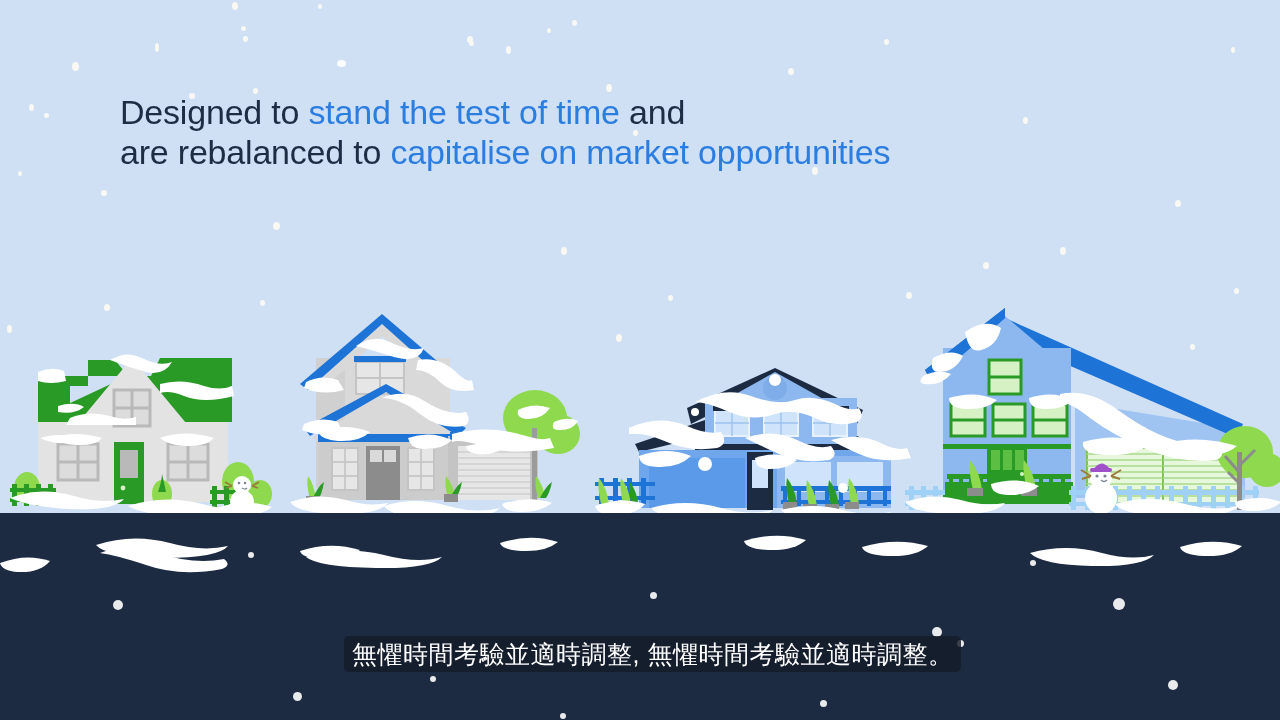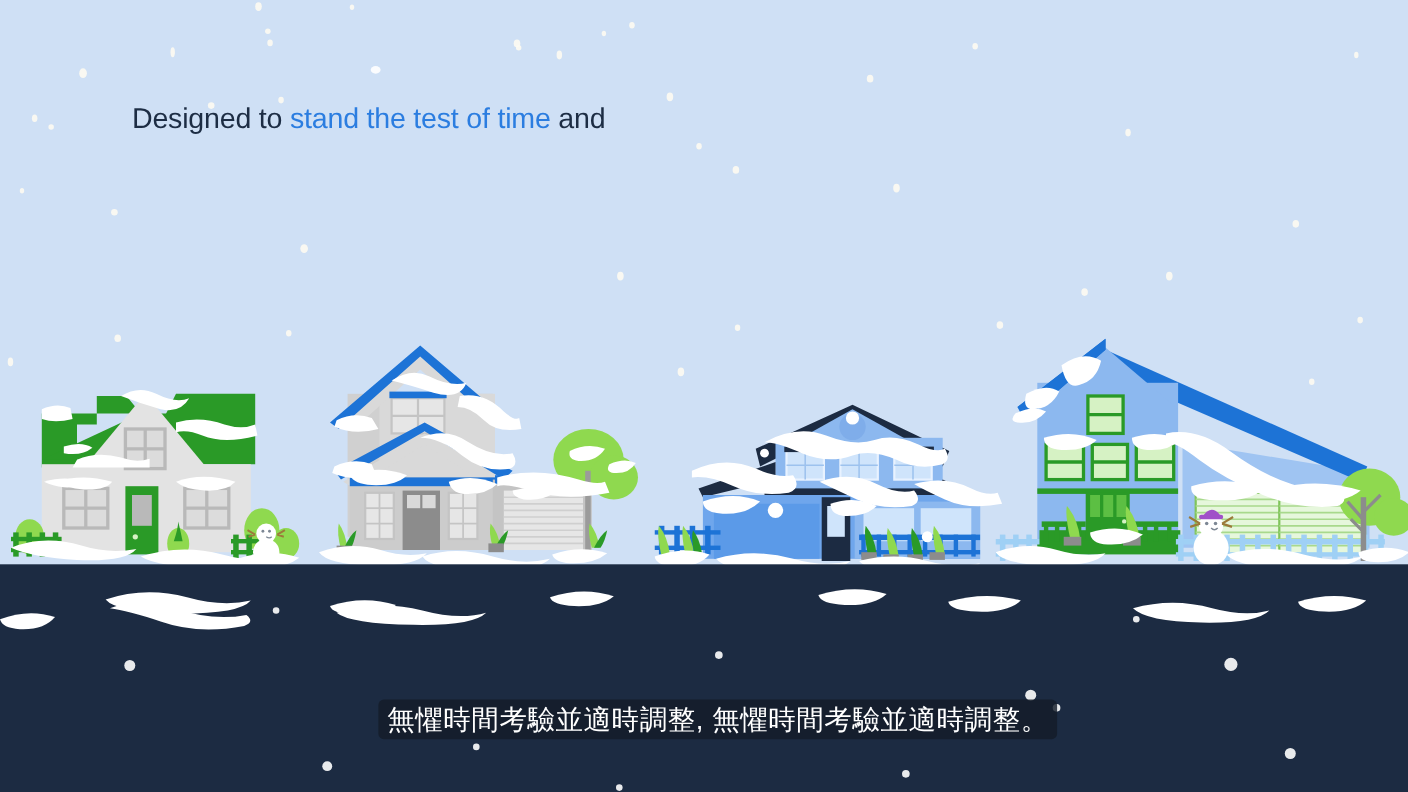--- a/index.html
+++ b/index.html
@@ -18,21 +18,21 @@
     background:#cfe0f5;
   }
   #ground{
     position:absolute; left:0; top:513px; width:1280px; height:207px;
     background:#1c2b42;
   }
   
   #headline{
     position:absolute; left:120px; top:92px; width:960px;
     line-height:1.18;
-    font-size:26px; font-weight:400;
+    font-size:34px; font-weight:400;
     letter-spacing:-0.2px;
     color:#1d2d44;
     -webkit-font-smoothing:antialiased;
   }
   #headline .l{ display:block; white-space:nowrap; }
   #headline .hl{ color:#2b7de0; }
   
   #subtitle-box{
     position:absolute; left:341px; top:636px; height:36px;
     display:flex; align-items:center; justify-content:center;
@@ -516,19 +516,22 @@
     <div class="flake w" style="left:820px; top:700px; width:7px;  height:7px;"></div>
     <div class="flake w" style="left:560px; top:713px; width:6px;  height:6px;"></div>
     <div class="flake w" style="left:1030px;top:560px; width:6px;  height:6px;"></div>
     <div class="flake w" style="left:248px; top:552px; width:6px;  height:6px;"></div>
   </div>
 
   <div id="headline">
     <span class="l">
       <span>Designed to </span><span class="hl">stand the test of time</span><span> and</span>
     </span>
+    <span class="l">
+      <span>are rebalanced to </span><span class="hl">capitalise on market opportunities</span>
+    </span>
   </div>
 
   <div id="subtitle-box" style="left: 344px;">
     <span id="subtitle-text">無懼時間考驗並適時調整, 無懼時間考驗並適時調整。</span>
   </div>
 
 </div>
 
 </body></html>

